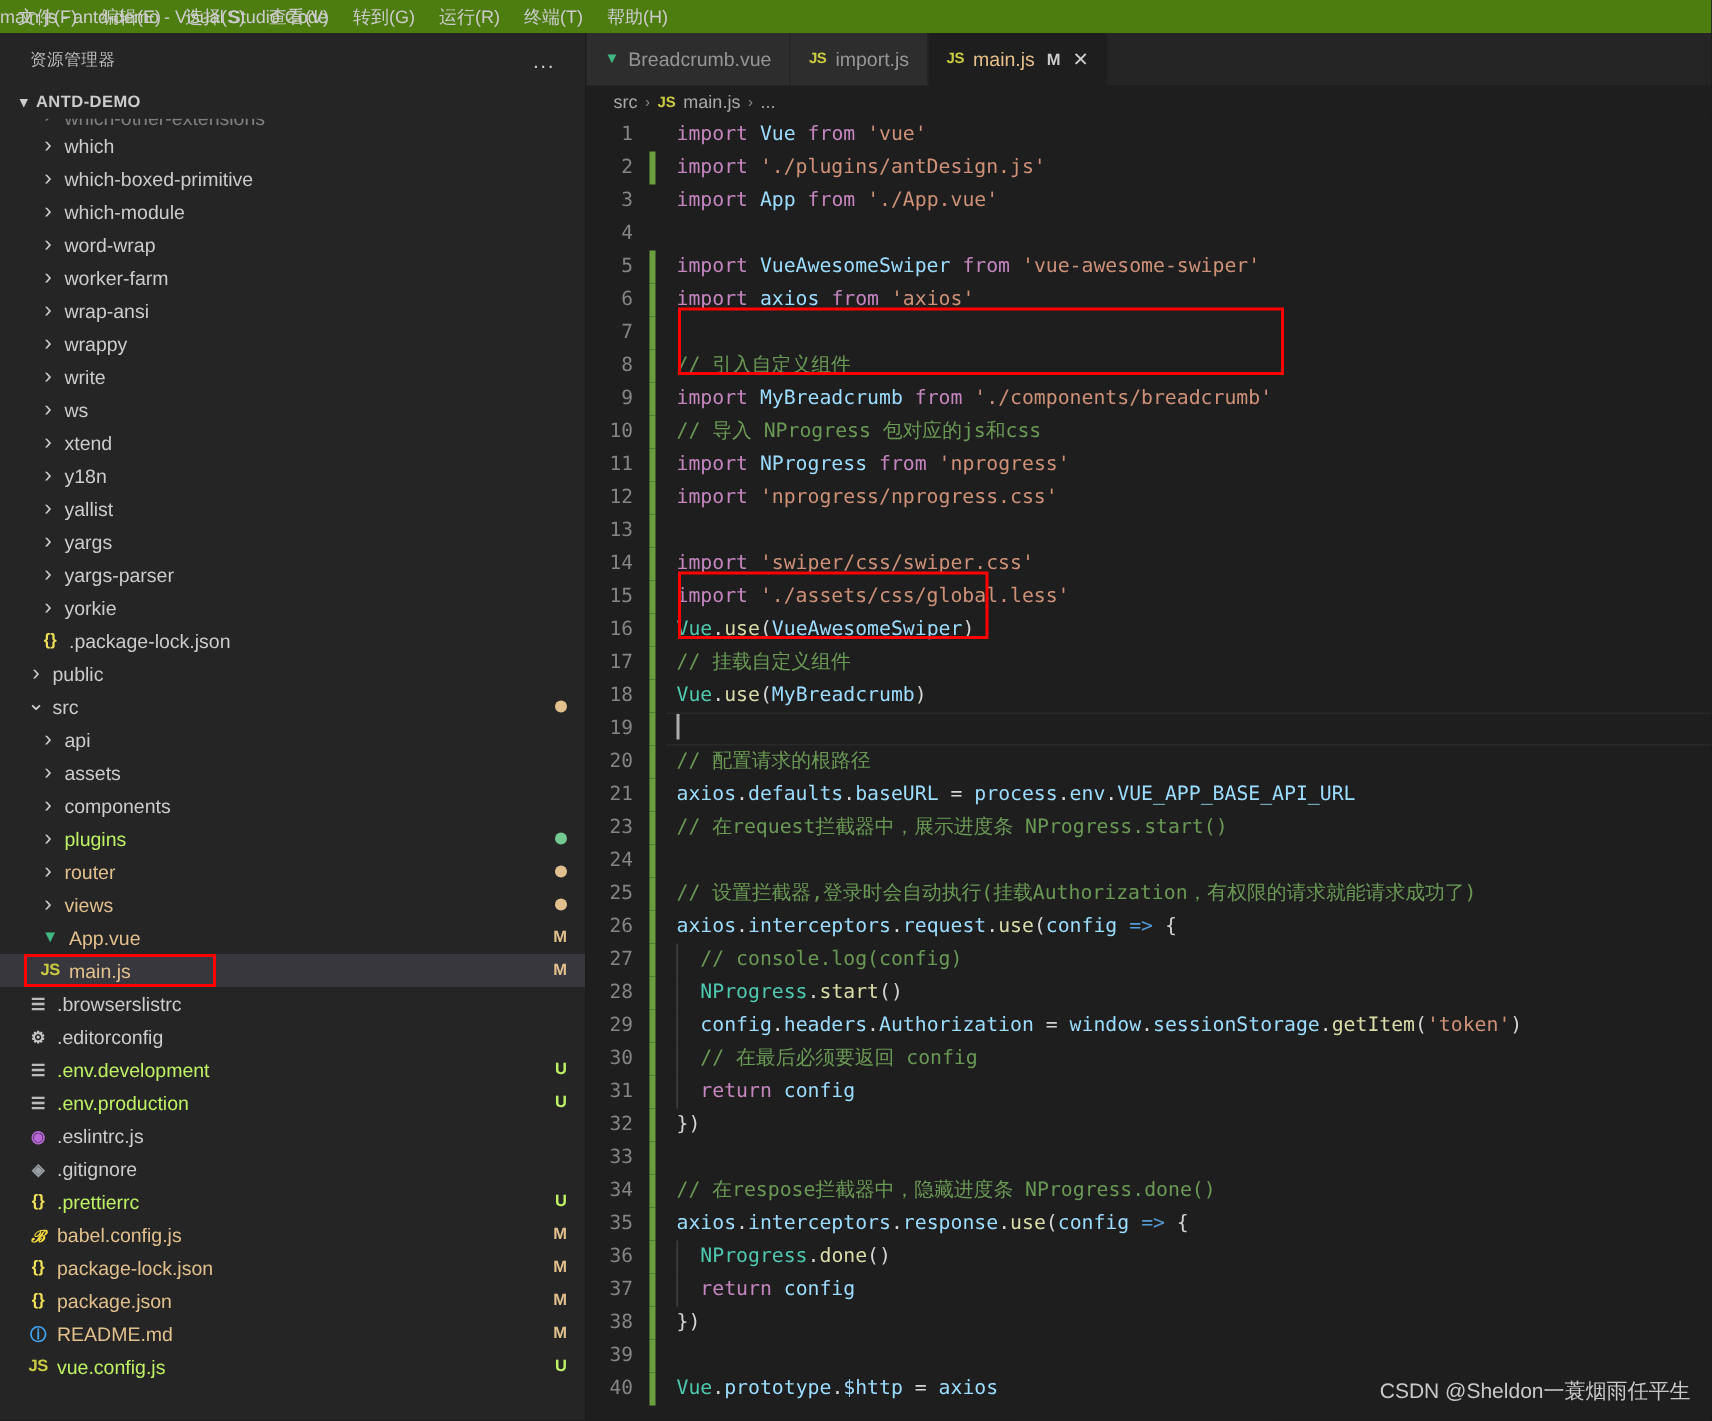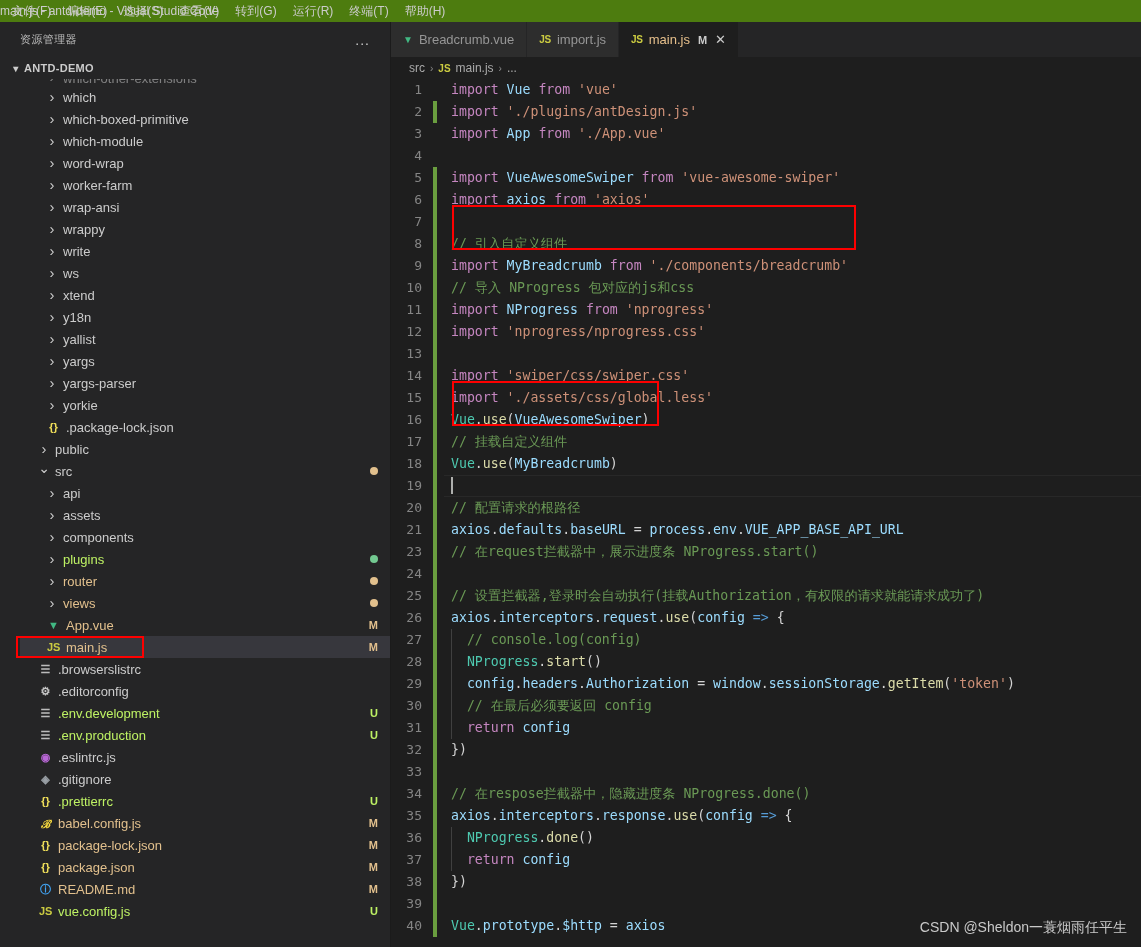--- a/index.html
+++ b/index.html
@@ -64,21 +64,20 @@
     color: #cccccc; padding-left: 8px;
     letter-spacing: .3px;
   }
   .chev {
     width: 16px; display: inline-block; text-align: center;
     font-size: 10px; color: #cccccc; flex: 0 0 16px;
   }
   .tree {
     flex: 1; overflow: hidden; position: relative;
     padding-top: 0px;
-    padding-left: 20px;
   }
   .row {
     height: 22px; display: flex; align-items: center;
     font-size: 13px; color: #cccccc;
     padding-right: 12px; white-space: nowrap;
     position: relative;
   }
   .row.partial { height: 7px; overflow: hidden; align-items: flex-end; opacity: .55;}
   .row.selected { background: #37373d; }
   .row .ind { display: inline-block; flex: 0 0 auto; }

